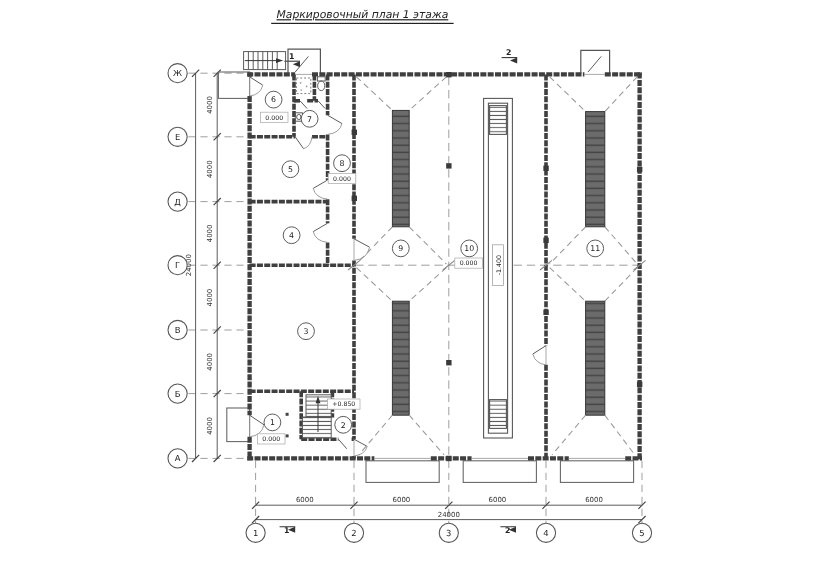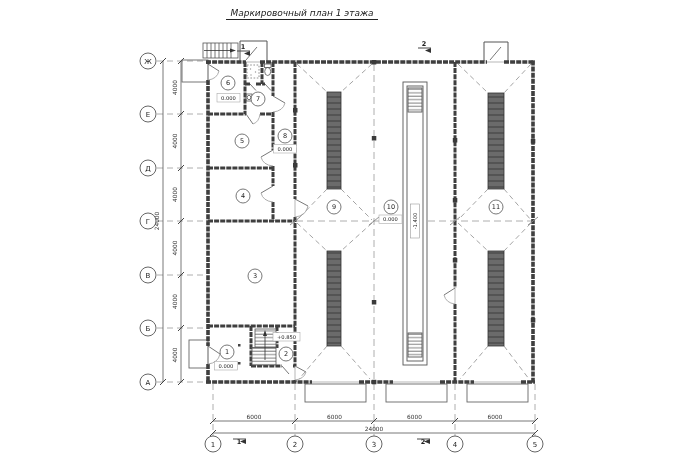--- a/index.html
+++ b/index.html
@@ -1,19 +1,19 @@
 <!DOCTYPE html>
 <html><head>
 <meta charset="utf-8">
 <style>
   html,body{margin:0;padding:0;background:#ffffff;}
   #canvas{position:relative;width:700px;height:474px;background:#ffffff;overflow:hidden;
           font-family:"DejaVu Sans",sans-serif;}
   #plan-title{position:absolute;left:0;top:8px;width:604px;text-align:center;
-              font-size:9px;font-style:italic;color:#222;}
+              font-size:9px;font-style:italic;color:#222;text-decoration:underline;}
   #plan-title span{border-bottom:1px solid #222;padding:0 4px 1px 4px;}
   svg text{font-family:"DejaVu Sans",sans-serif;fill:#222;}
   .axlbl{font-size:7px;}
   .dimlbl{font-size:5.8px;fill:#333;}
   .roomnum{font-size:6.5px;}
   .elev{font-size:5.2px;}
   .sect{font-size:6.5px;font-weight:bold;}
 </style>
 </head>
 <body>

